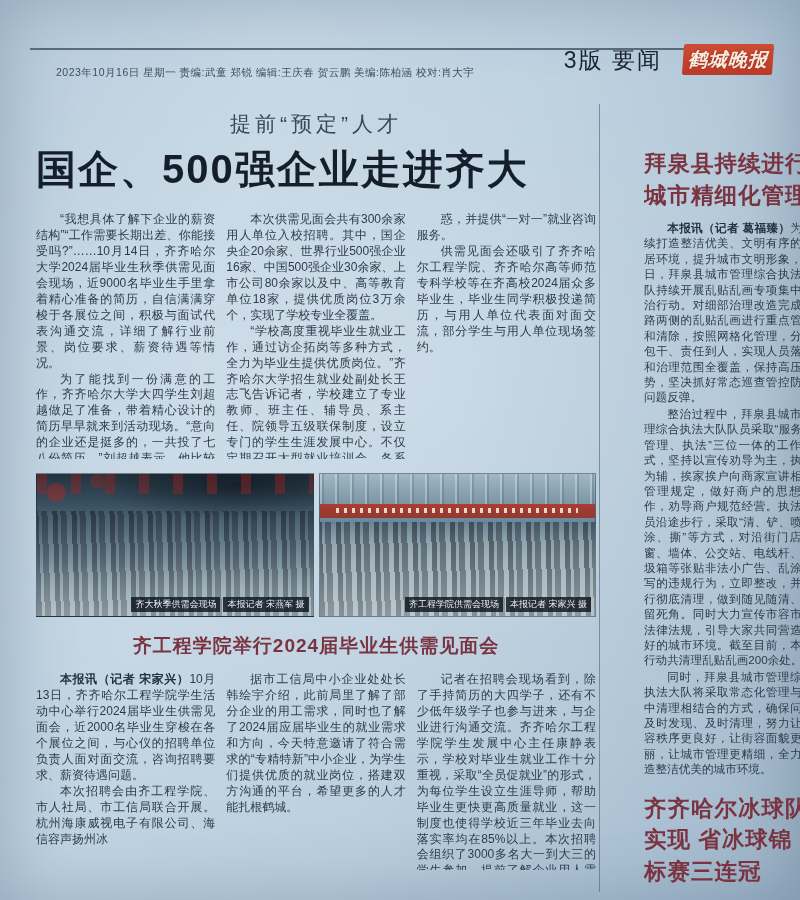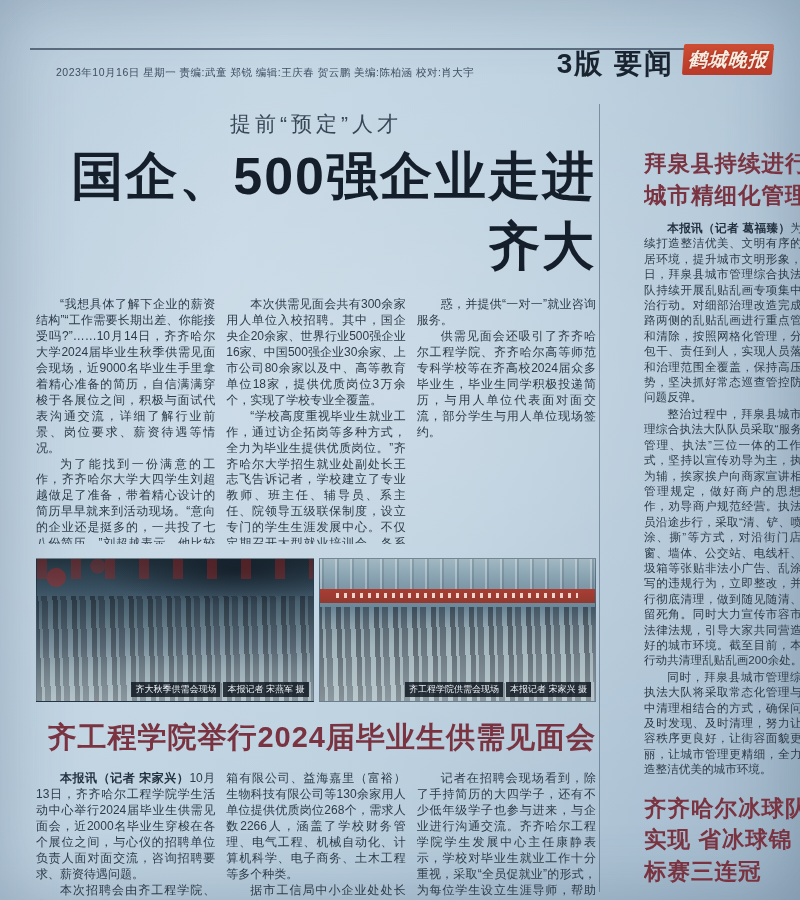--- a/index.html
+++ b/index.html
@@ -11,34 +11,34 @@
   .page{
     position:absolute;inset:0;
     background:
       radial-gradient(ellipse 130% 90% at 48% 42%, rgba(255,255,255,.28), rgba(255,255,255,0) 75%),
       linear-gradient(104deg,#b4c9da 0%,#bed2e1 28%,#b6ccdc 55%,#a6bdd0 86%,#9cb3c6 100%);
     box-shadow:inset 0 0 70px rgba(55,80,105,.30);
   }
   
   .rule{position:absolute;left:30px;right:26px;top:48px;height:2px;background:#49596d;opacity:.85;}
   .dateline{position:absolute;left:56px;top:57px;font-size:10.5px;color:#3d4e61;letter-spacing:.5px;white-space:nowrap;margin-top:9px;}
-  .pageno{position:absolute;right:126px;top:45px;font-size:28px;font-weight:bold;color:#1a2430;letter-spacing:2px;}
+  .pageno{position:absolute;right:138px;top:45px;font-size:23px;font-weight:normal;color:#1a2430;letter-spacing:2px;}
   .logo{
     position:absolute;right:27px;top:44px;width:90px;height:31px;
     background:linear-gradient(180deg,#cd4c33,#b93a28);
     border-radius:2px;display:flex;align-items:center;justify-content:center;
     color:#f7ece0;font-size:19px;font-style:italic;font-weight:bold;
     letter-spacing:1px;transform:skewX(-4deg);
     text-shadow:0 0 2px rgba(120,20,10,.6);
   }
   
   .vdivider{position:absolute;left:599px;top:104px;height:788px;width:1px;background:rgba(66,88,110,.55);}
   .main{position:absolute;left:36px;top:110px;width:560px;color:#2d3b49;}
   .kicker{ text-align:center;font-size:21px;color:#394856;letter-spacing:4px;}
-  .headline{ text-align:right;font-size:52px;font-weight:bold;color:#151f2b;letter-spacing:2px;margin-top:4px;}
+  .headline{ text-align:left;font-size:40px;font-weight:bold;color:#151f2b;letter-spacing:2px;margin-top:4px;}
   .cols{display:flex;gap:11px;margin-top:15px;height:247px;overflow:hidden;text-align:justify;}
   .col{flex:1;font-size:12px;line-height:1.33;}
   p.ind{margin:0;text-indent:2em;}
   
   .photorow{display:flex;gap:5px;margin-top:14px;height:144px;}
   .photo{flex:1;position:relative;overflow:hidden;border:1px solid rgba(35,55,75,.45);}
   .photo1{
     background:
       radial-gradient(circle at 7% 13%, rgba(155,35,35,.55) 0 9px, transparent 10px),
       radial-gradient(circle at 22% 5%, rgba(150,35,35,.40) 0 7px, transparent 8px),
@@ -59,21 +59,21 @@
     background:repeating-linear-gradient(90deg, rgba(150,32,30,.45) 0 10px, transparent 10px 34px);}
   .crowd{position:absolute;left:0;right:0;bottom:0;top:26%;
     background:
       repeating-linear-gradient(88deg, rgba(12,18,28,.60) 0 5px, rgba(46,62,76,.14) 5px 8px, rgba(20,28,40,.55) 8px 14px, rgba(76,96,110,.12) 14px 19px);}
   .crowd2{top:34%;}
   .fade{position:absolute;inset:0;
     background:linear-gradient(180deg, rgba(205,220,225,0) 0%, rgba(195,210,218,.18) 62%, rgba(208,220,224,.42) 100%);}
   .caps{position:absolute;bottom:4px;right:4px;display:flex;gap:3px;}
   .cap{background:rgba(14,21,30,.82);color:#e9eff3;font-size:9px;padding:1px 4px;white-space:nowrap;}
   
-  .headline2{ text-align:right;font-size:29px;font-weight:bold;color:#7a3340;letter-spacing:1px;margin-top:16px;}
+  .headline2{ text-align:center;font-size:19px;font-weight:bold;color:#7a3340;letter-spacing:1px;margin-top:16px;}
   .cols2{display:flex;gap:11px;margin-top:13px;height:198px;overflow:hidden;text-align:justify;}
   
   .sidebar{position:absolute;left:644px;top:148px;width:170px;color:#2d3b49;height:748px;overflow:hidden;}
   .sb-headline{font-size:22.5px;font-weight:bold;color:#7a3340;line-height:1.4;letter-spacing:1px;}
   .sb-body{font-size:11.6px;line-height:1.33;text-align:justify;margin-top:9px;}
   .sb-body p{margin:0 0 1px 0;}
   .sb2{margin-top:16px;}
   b{color:#243140;}
 </style>
 </head>
@@ -130,21 +130,20 @@
       </div>
     </div>
 
     <div class="headline2">齐工程学院举行2024届毕业生供需见面会</div>
     <div class="cols2">
       <div class="col">
         <p class="ind"><b>本报讯（记者 宋家兴）</b><span>10月13日，齐齐哈尔工程学院学生活动中心举行2024届毕业生供需见面会，近2000名毕业生穿梭在各个展位之间，与心仪的招聘单位负责人面对面交流，咨询招聘要求、薪资待遇问题。</span></p>
         <p class="ind">本次招聘会由齐工程学院、市人社局、市工信局联合开展。杭州海康威视电子有限公司、海信容声扬州冰</p>
       </div>
       <div class="col">
-        <p style="margin:0">箱有限公司、益海嘉里（富裕）生物科技有限公司等130余家用人单位提供优质岗位268个，需求人数2266人，涵盖了学校财务管理、电气工程、机械自动化、计算机科学、电子商务、土木工程等多个种类。</p>
         <p class="ind">据市工信局中小企业处处长韩绘宇介绍，此前局里了解了部分企业的用工需求，同时也了解了2024届应届毕业生的就业需求和方向，今天特意邀请了符合需求的“专精特新”中小企业，为学生们提供优质的就业岗位，搭建双方沟通的平台，希望更多的人才能扎根鹤城。</p>
       </div>
       <div class="col">
         <p class="ind">记者在招聘会现场看到，除了手持简历的大四学子，还有不少低年级学子也参与进来，与企业进行沟通交流。齐齐哈尔工程学院学生发展中心主任康静表示，学校对毕业生就业工作十分重视，采取“全员促就业”的形式，为每位学生设立生涯导师，帮助毕业生更快更高质量就业，这一制度也使得学校近三年毕业去向落实率均在85%以上。本次招聘会组织了3000多名大一到大三的学生参加，提前了解企业用人需求和当下的就业环境，发现自身优势和不足，让学生更有针对性地来提前了解就业市场。</p>
       </div>
     </div>
 
   </div>
 
   <div class="sidebar">

